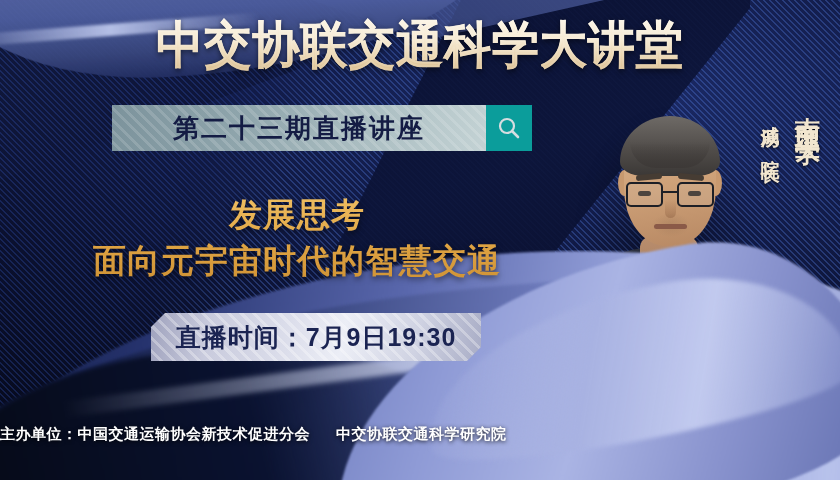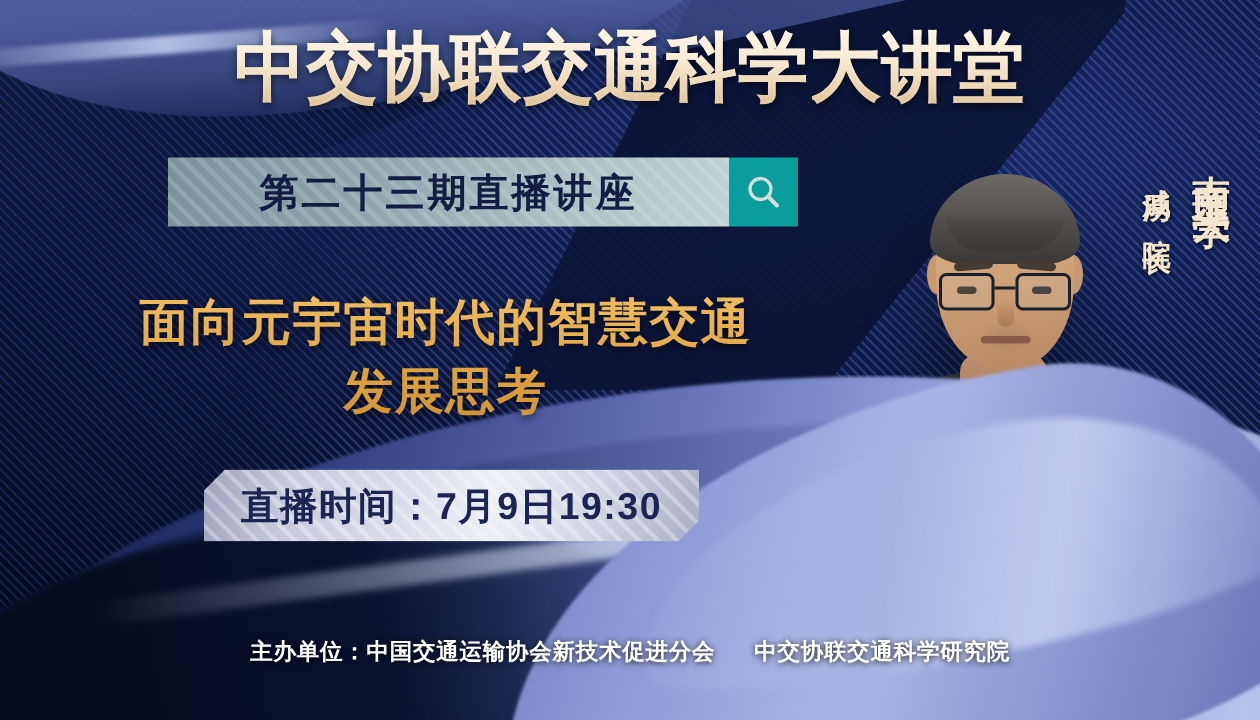--- a/index.html
+++ b/index.html
@@ -164,21 +164,21 @@
     position:absolute;left:52px;top:192px;width:490px;text-align:center;
     color:#e0a84a;font-size:33px;line-height:46px;font-weight:700;letter-spacing:1px;
     background:linear-gradient(180deg,#f0c064 0%, #dfa443 55%, #cf9235 100%);
     -webkit-background-clip:text;background-clip:text;color:transparent;
     filter:drop-shadow(0 2px 3px rgba(0,0,0,.6));
   }
   .lecture-title .ln{display:block;}
 
   
   .time-badge{
-    position:absolute;left:136px;top:313px;width:330px;height:48px;
+    position:absolute;left:151px;top:313px;width:330px;height:48px;
     display:flex;align-items:center;justify-content:center;
     background:linear-gradient(100deg,#9fa2bd 0%, #c9cbdd 18%, #dcdeeb 42%, #eceef6 58%, #cfd2e2 80%, #a9adc6 100%);
     clip-path:polygon(14px 0, 100% 0, 100% calc(100% - 14px), calc(100% - 14px) 100%, 0 100%, 0 14px);
     box-shadow:0 0 12px rgba(140,155,220,.35);
   }
   .time-badge::after{
     content:"";position:absolute;inset:0;
     background:repeating-linear-gradient(45deg,
       rgba(255,255,255,0.0) 0px, rgba(255,255,255,0.0) 6px,
       rgba(255,255,255,0.30) 6px, rgba(255,255,255,0.30) 9px);
@@ -278,21 +278,21 @@
   .p-lens.l{left:0;} .p-lens.r{right:0;}
   .p-bridge{position:absolute;left:37px;top:9px;width:14px;height:2.4px;background:#1d1f26;}
   .p-eye-l{position:absolute;left:72px;top:95px;width:13px;height:5px;background:#2a2420;border-radius:3px;}
   .p-eye-r{position:absolute;left:122px;top:95px;width:13px;height:5px;background:#2a2420;border-radius:3px;}
   .p-nose{position:absolute;left:99px;top:104px;width:11px;height:18px;background:linear-gradient(180deg,rgba(168,122,88,.0),rgba(150,104,72,.55));border-radius:0 0 6px 6px;}
   .p-mouth{position:absolute;left:88px;top:128px;width:33px;height:5px;background:#8a5a48;border-radius:3px;}
   .p-chin{position:absolute;left:78px;top:112px;width:54px;height:34px;background:radial-gradient(50% 50% at 50% 50%, rgba(120,92,70,.20), rgba(0,0,0,0) 70%);}
 
   
   .footer{
-    position:absolute;left:0;right:0;top:425px;text-align:center;
+    position:absolute;left:0;right:0;top:425px;text-align:left;
     color:#ffffff;font-size:15px;font-weight:700;letter-spacing:.5px;
     text-shadow:0 1px 4px rgba(0,0,0,.85);
   }
   .footer .gap{display:inline-block;width:26px;}
 </style>
 </head>
 <body>
 
 <div id="poster">
 
@@ -347,22 +347,22 @@
     </div>
     <div class="subbar-icon">
       <svg width="26" height="26" viewBox="0 0 26 26" aria-hidden="true">
         <circle cx="11" cy="11" r="7" fill="none" stroke="#d6dde0" stroke-width="2.2"></circle>
         <line x1="16" y1="16" x2="22" y2="22" stroke="#d6dde0" stroke-width="2.6" stroke-linecap="round"></line>
       </svg>
     </div>
   </div>
 
   <div class="lecture-title">
+    <span class="ln">发展思考</span>
     <span class="ln">面向元宇宙时代的智慧交通</span>
-    <span class="ln">发展思考</span>
   </div>
 
   <div class="time-badge">
     <span class="time-text">直播时间：7月9日19:30</span>
   </div>
 
   <div class="v-col v-univ">南京理工大学</div>
   <div class="v-col v-name">戚湧 院长</div>
 
   <div class="footer">

